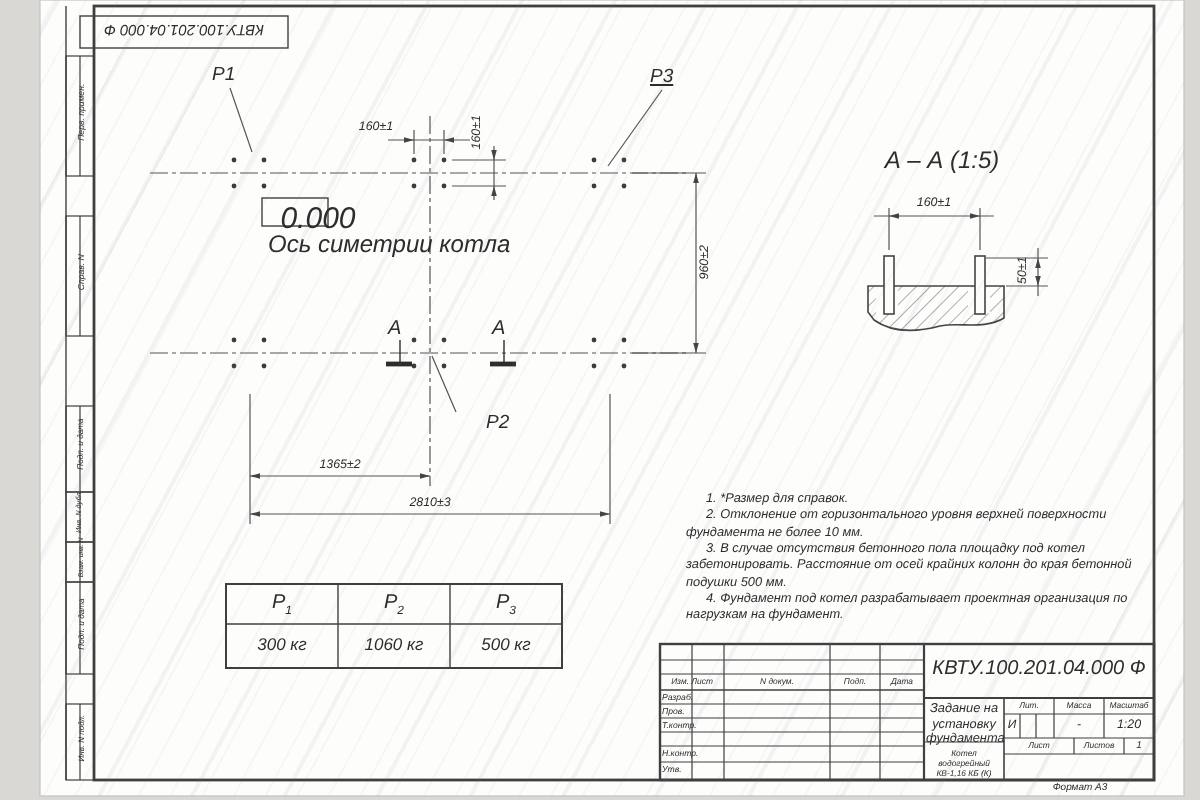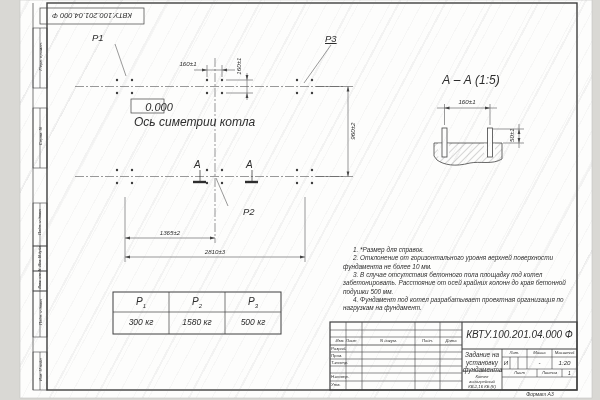--- a/index.html
+++ b/index.html
@@ -204,24 +204,24 @@
   <div class="txt c rot180" style="left:40px;top:11px;width:104px;font-size:7.5px;">КВТУ.100.201.04.000  Ф</div>
 
   <div class="txt c rot90" style="left:10.5px;top:54px;width:60px;font-size:4.3px;">Перв. примен.</div>
   <div class="txt c rot90" style="left:10.5px;top:134px;width:60px;font-size:4.3px;">Справ. N</div>
   <div class="txt c rot90" style="left:19px;top:220px;width:43px;font-size:4.1px;">Подп. и дата</div>
   <div class="txt c rot90" style="left:28px;top:254px;width:25px;font-size:3.7px;">Инв. N дубл.</div>
   <div class="txt c rot90" style="left:30.5px;top:277px;width:20px;font-size:3.4px;">Взам. инв. N</div>
   <div class="txt c rot90" style="left:17.5px;top:310px;width:46px;font-size:4.1px;">Подп. и дата</div>
   <div class="txt c rot90" style="left:21.5px;top:367px;width:38px;font-size:4px;">Инв. N подл.</div>
 
-  <div class="txt" style="left:92px;top:33px;font-size:9.5px;">P1</div>
+  <div class="txt" style="left:106px;top:33px;font-size:9.5px;">P1</div>
   <div class="txt" style="left:325px;top:34px;font-size:9.5px;text-decoration:underline;">P3</div>
   <div class="txt" style="left:221px;top:207px;font-size:9.5px;margin-left:22px;">P2</div>
-  <div class="txt c" style="left:131px;top:101.5px;width:56px;font-size:11px;">0.000</div>
+  <div class="txt c" style="left:131px;top:101.5px;width:56px;font-size:15px;">0.000</div>
   <div class="txt" style="left:134px;top:116px;font-size:12px;">Ось симетрии котла</div>
   <div class="txt c" style="left:172px;top:61px;width:32px;font-size:6.2px;">160±1</div>
   <div class="txt c rot90" style="left:226px;top:63px;width:26px;font-size:6.2px;">160±1</div>
   <div class="txt c rot90" style="left:339px;top:128px;width:28px;font-size:6.2px;">960±2</div>
   <div class="txt c" style="left:150px;top:230px;width:40px;font-size:6.2px;">1365±2</div>
   <div class="txt c" style="left:195px;top:249px;width:40px;font-size:6.2px;">2810±3</div>
   <div class="txt" style="left:194px;top:160px;font-size:10px;">А</div>
   <div class="txt" style="left:246px;top:160px;font-size:10px;">А</div>
 
   <div class="txt c" style="left:432px;top:74px;width:78px;font-size:12px;">А – А (1:5)</div>
@@ -232,21 +232,21 @@
     <div>1. *Размер для справок.</div>
     <div>2. Отклонение от горизонтального уровня верхней поверхности фундамента не более 10 мм.</div>
     <div>3. В случае отсутствия бетонного пола площадку под котел забетонировать. Расстояние от осей крайних колонн до края бетонной подушки 500 мм.</div>
     <div>4. Фундамент под котел разрабатывает проектная организация по нагрузкам на фундамент.</div>
   </div>
 
   <div class="txt c" style="left:113px;top:297px;width:56px;font-size:10px;"><span>P</span><sub style="font-size:6px;">1</sub></div>
   <div class="txt c" style="left:169px;top:297px;width:56px;font-size:10px;"><span>P</span><sub style="font-size:6px;">2</sub></div>
   <div class="txt c" style="left:225px;top:297px;width:56px;font-size:10px;"><span>P</span><sub style="font-size:6px;">3</sub></div>
   <div class="txt c" style="left:113px;top:318px;width:56px;font-size:8.5px;">300 кг</div>
-  <div class="txt c" style="left:169px;top:318px;width:56px;font-size:8.5px;">1580 кг</div>
+  <div class="txt c" style="left:169px;top:318px;width:56px;font-size:8.5px;">1060 кг</div>
   <div class="txt c" style="left:225px;top:318px;width:56px;font-size:8.5px;">500 кг</div>
 
   <div class="txt c" style="left:462px;top:330px;width:115px;font-size:10px;">КВТУ.100.201.04.000  Ф</div>
   <div class="txt c wrap" style="left:463px;top:351px;width:38px;font-size:6.4px;line-height:1.18;">Задание на установку фундамента</div>
   <div class="txt c wrap" style="left:463px;top:374px;width:38px;font-size:4.2px;line-height:1.2;">Котел водогрейный КВ-1,16 КБ (К)</div>
 
   <div class="txt c" style="left:330px;top:339px;width:32px;font-size:4.2px;">Изм. Лист</div>
   <div class="txt c" style="left:362px;top:339px;width:53px;font-size:4.2px;">N докум.</div>
   <div class="txt c" style="left:415px;top:339px;width:25px;font-size:4.2px;">Подп.</div>
   <div class="txt c" style="left:440px;top:339px;width:22px;font-size:4.2px;">Дата</div>

